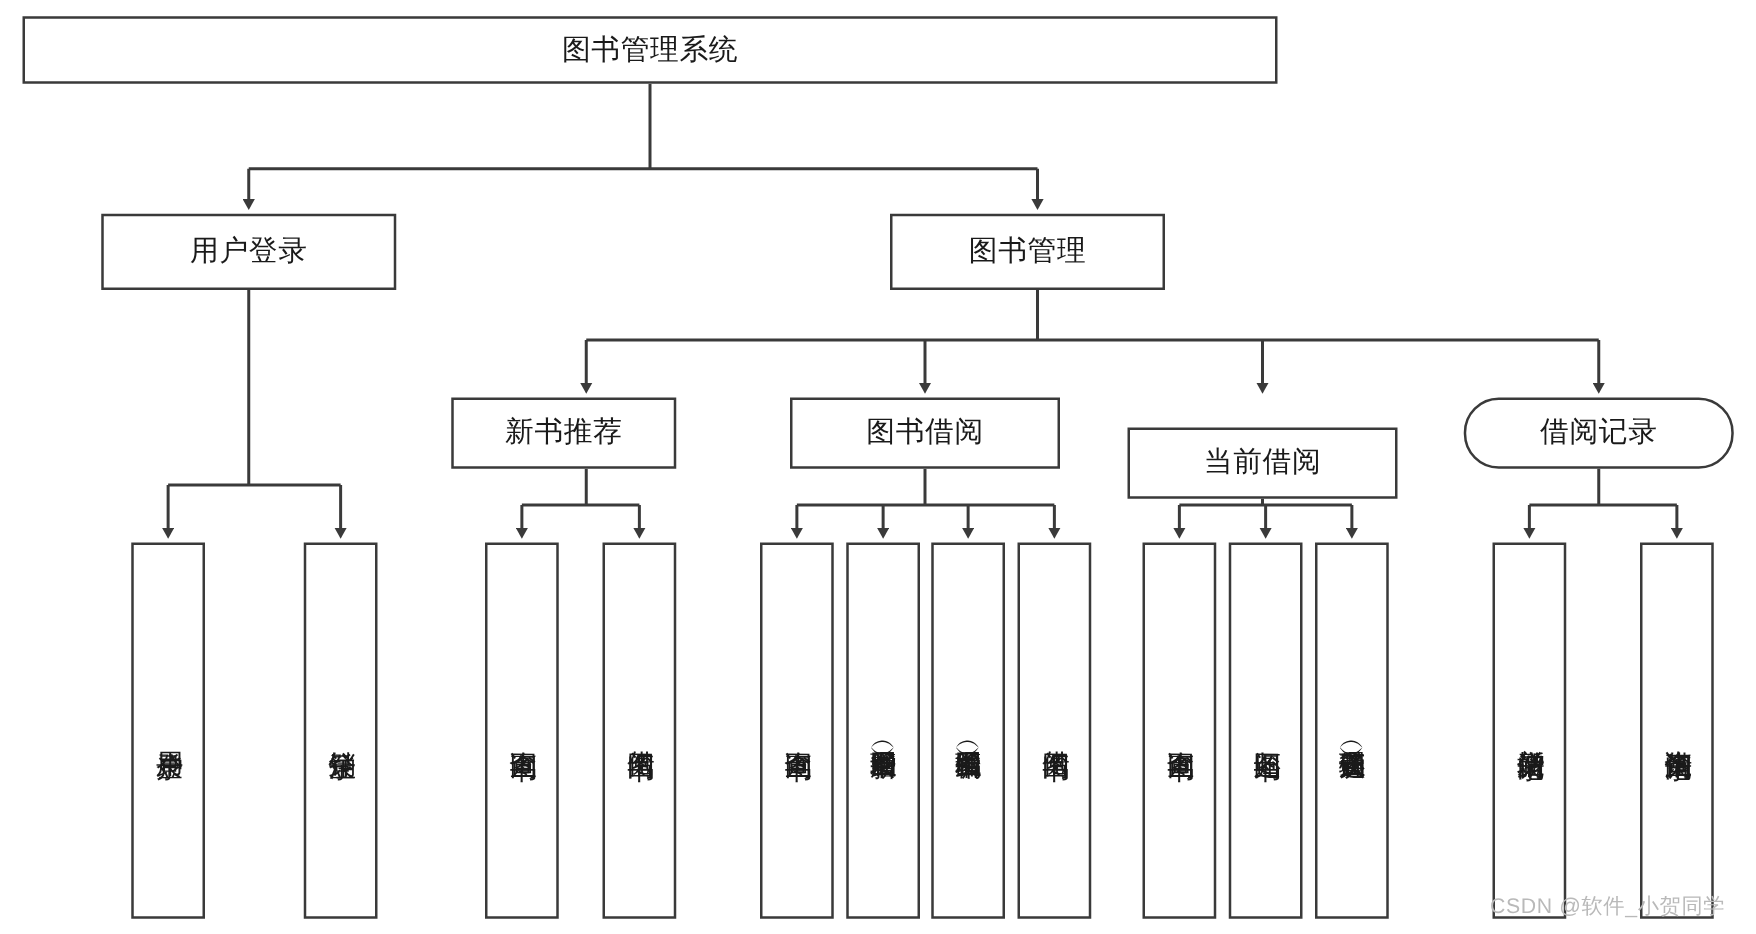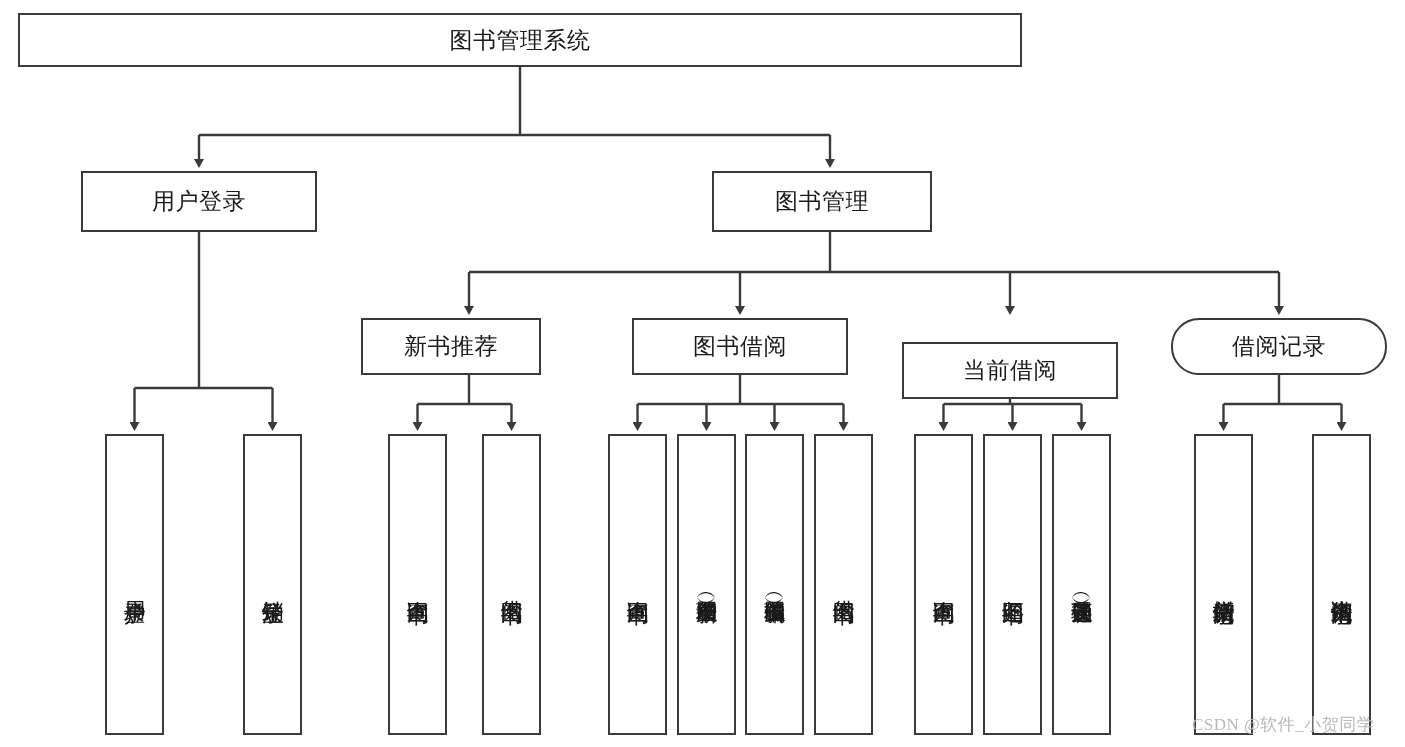--- a/index.html
+++ b/index.html
@@ -66,21 +66,21 @@
     font-size: 21px;
     letter-spacing: 0px;
     line-height: 1.06;
   }
   .watermark {
     position: absolute;
     font-size: 17px;
     color: #b9b9b9;
     white-space: nowrap;
     letter-spacing: 0.5px;
-    font-family: Liberation Serif, serif;
+    font-family: Liberation Sans, sans-serif;
   }
 </style>
 </head>
 <body>
 
 <div id="canvas">
 
   <svg class="wires" viewBox="0 0 1405 747" xmlns="http://www.w3.org/2000/svg">
     <defs>
       <marker id="arrow" markerWidth="9" markerHeight="10" refX="1" refY="5" orient="auto" markerUnits="userSpaceOnUse">

